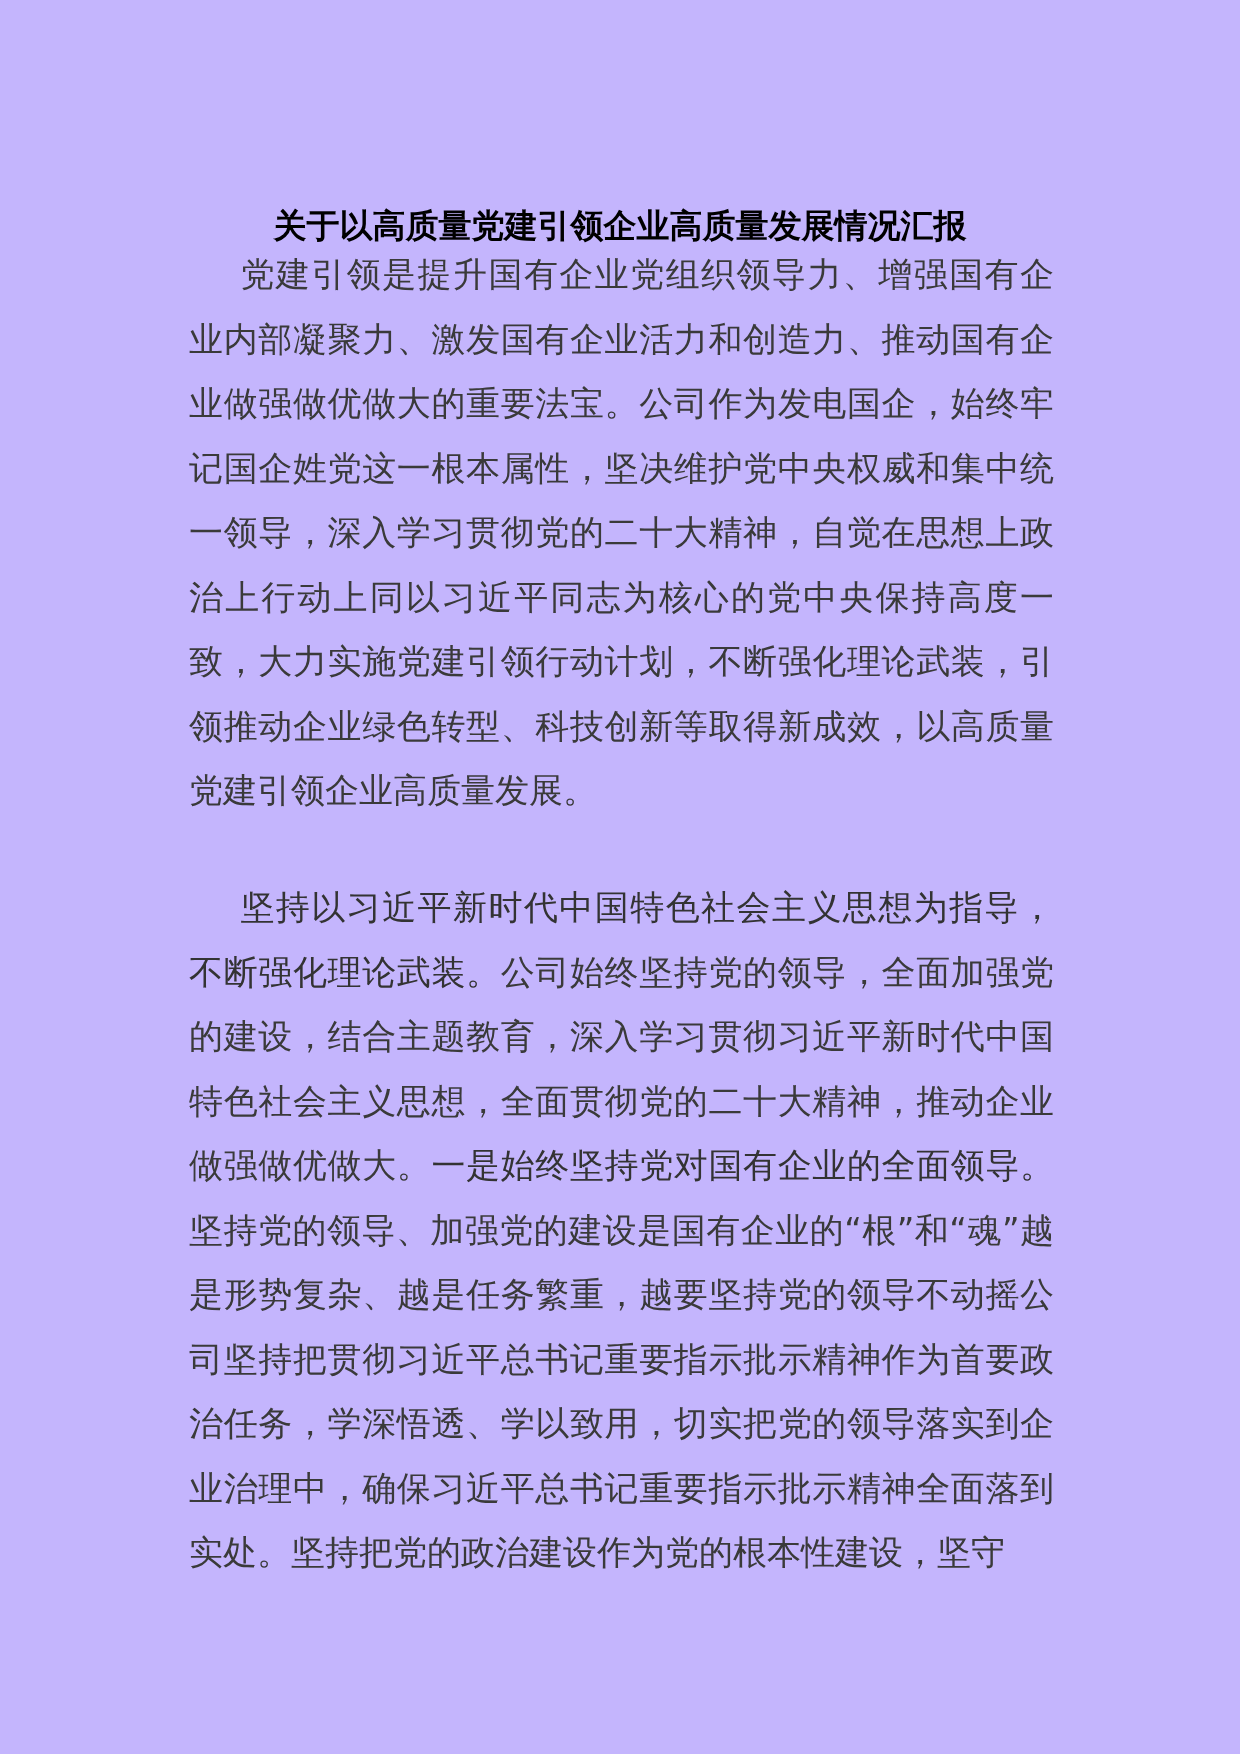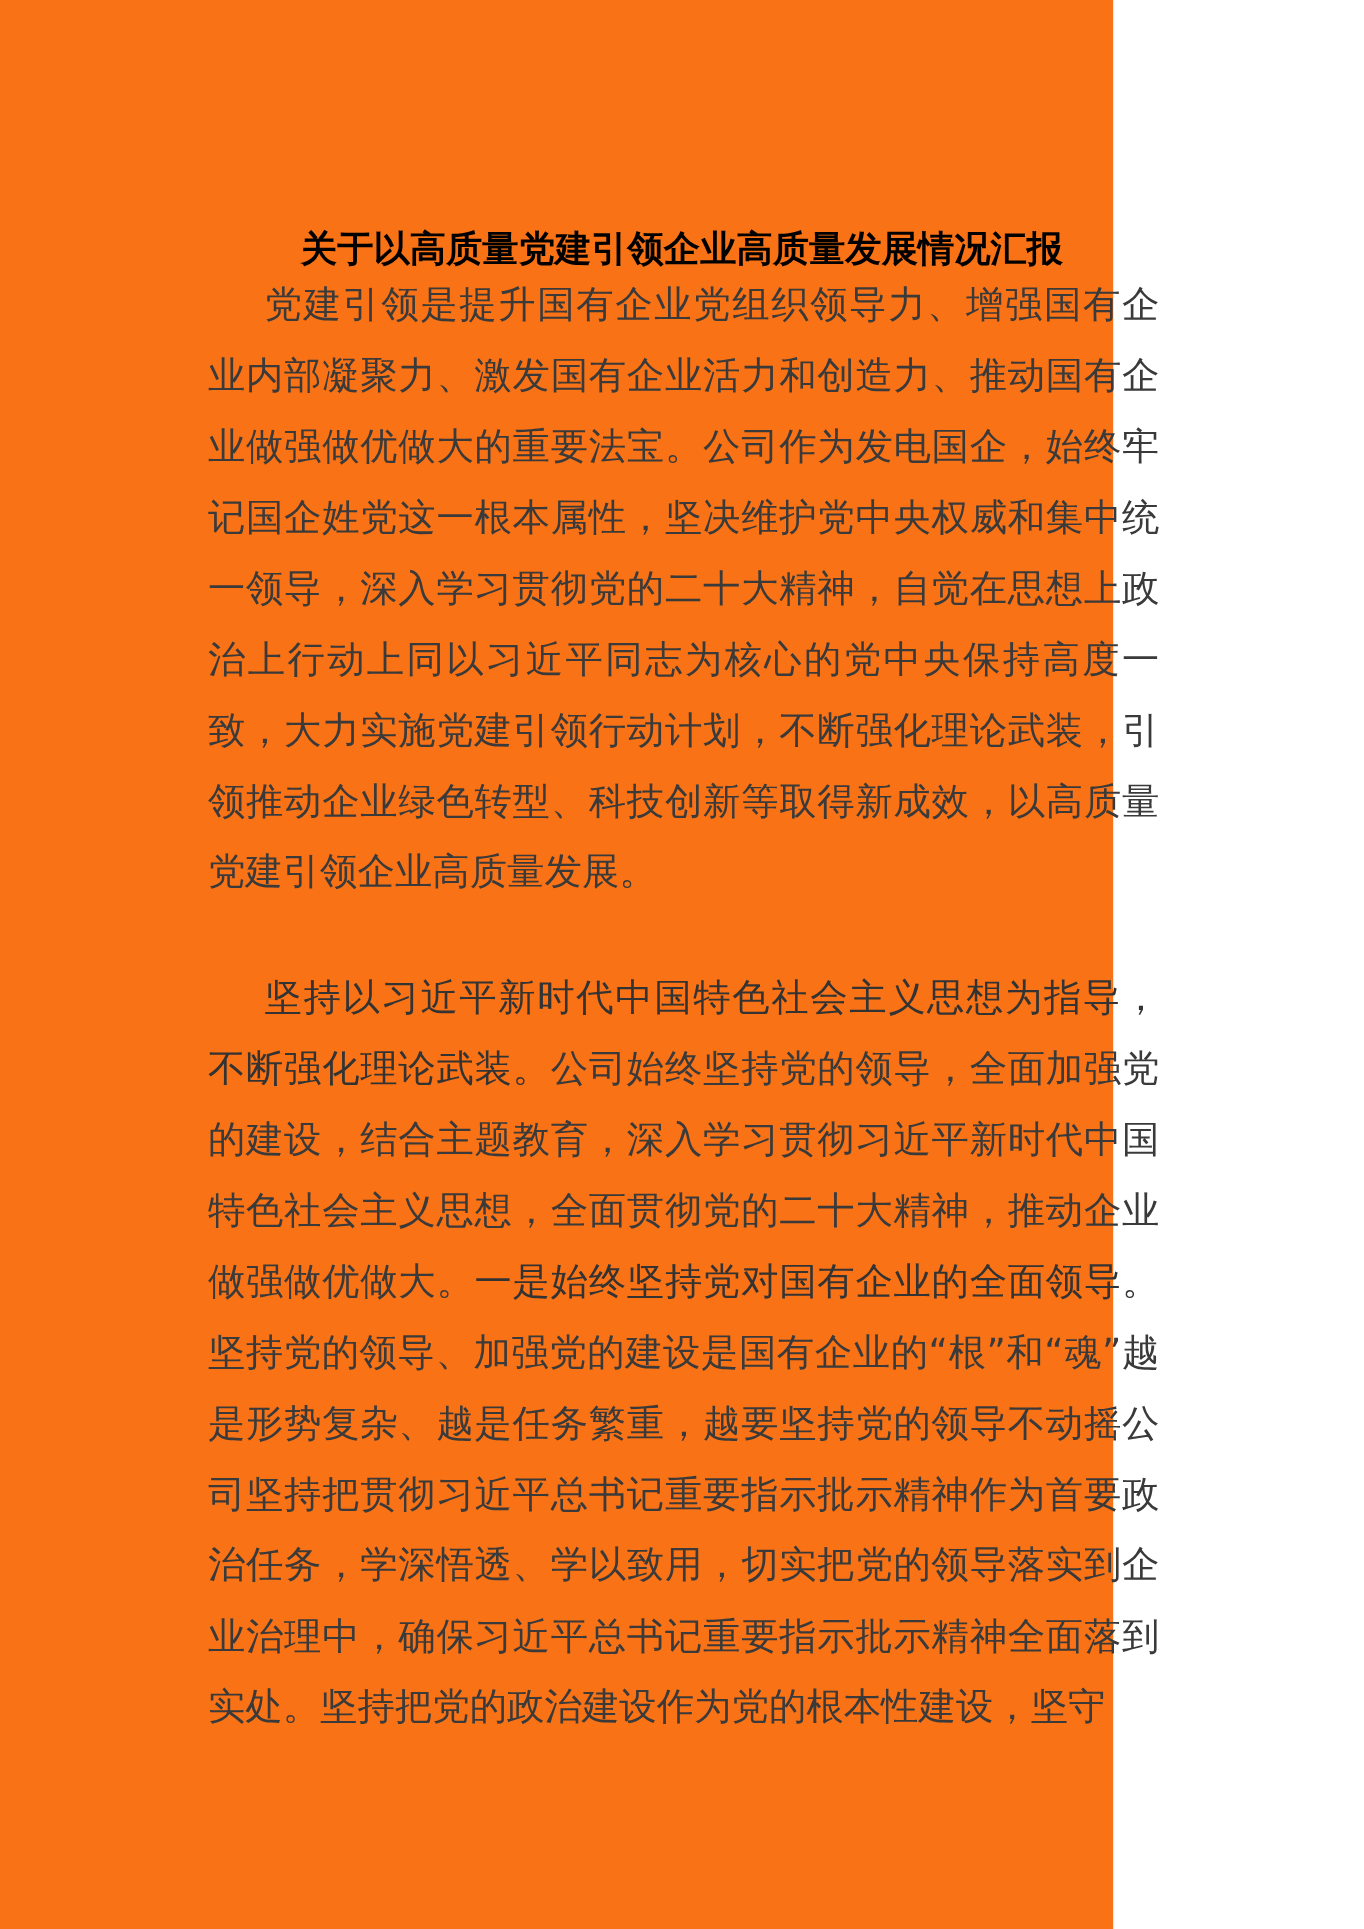--- a/index.html
+++ b/index.html
@@ -10,23 +10,23 @@
   body {
     width: 1240px;
     height: 1754px;
     position: relative;
     overflow: hidden;
     font-family: "DejaVu Sans", "Liberation Sans", sans-serif;
   }
   .page {
     position: absolute;
     left: 0; top: 0;
-    width: 1012px;
+    width: 1240px;
     height: 1754px;
-    background: #f97316;
+    background: #c4b5fd;
   }
   .doc-title {
     position: absolute;
     top: 204px;
     left: 0;
     width: 1240px;
     text-align: center;
     font-size: 33px;
     font-weight: bold;
     color: #000000;
@@ -38,21 +38,21 @@
     position: absolute;
     left: 189px;
     width: 865px;
     font-size: 34px;
     line-height: 64.5px;
     color: #3a3a3a;
     text-align: justify;
     word-break: break-all;
     margin: 0;
   }
-  .p1 { top: 245px; }
+  .p1 { top: 245px; font-family: Liberation Mono, monospace; }
   .p2 { top: 875px; }
   .indent { display: inline-block; width: 50px; }
   .bold { font-weight: normal; color: #333333; }
 </style>
 </head>
 <body>
 
 <div class="page">
   <h1 class="doc-title">关于以高质量党建引领企业高质量发展情况汇报</h1>
 

